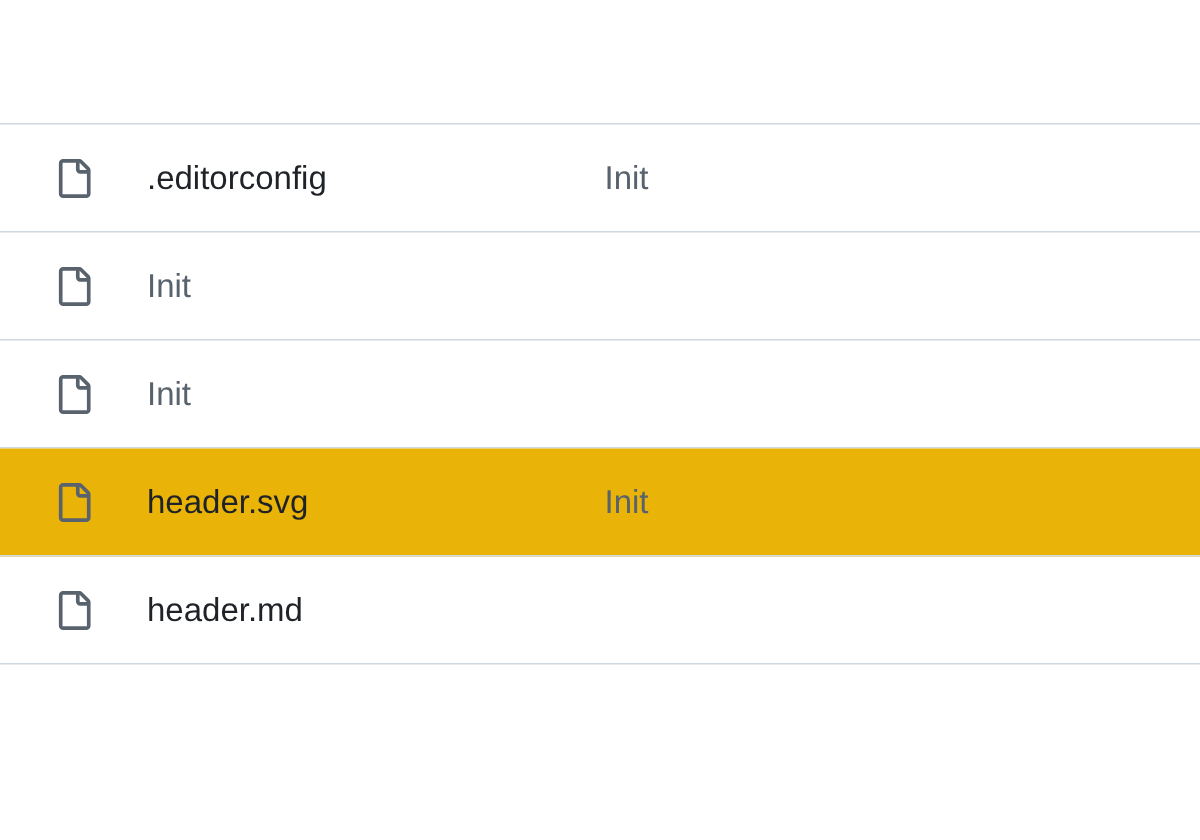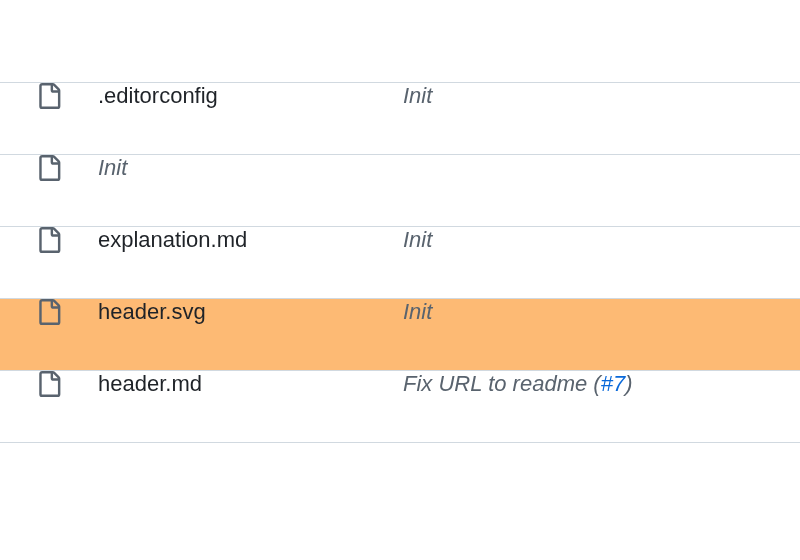--- a/index.html
+++ b/index.html
@@ -9,28 +9,28 @@
       width: 800px;
       height: 560px;
       overflow: hidden;
     }
     .file-list {
       margin-top: 82px;
       border-top: 1px solid #d1d9e0;
     }
     .file-row {
       display: flex;
-      align-items: flex-start;
+      align-items: center;
       height: 72px;
       padding: 0 8px 0 36px;
       border-bottom: 1px solid #d1d9e0;
       font-size: 22px;
     }
     .file-row.hovered {
-      background-color: #fdba74;
+      background-color: #eab308;
     }
     .file-icon-cell {
       flex: 0 0 62px;
       display: flex;
       align-items: center;
     }
     .file-icon-cell svg {
       width: 26px;
       height: 26px;
       fill: #59636e;
@@ -48,21 +48,20 @@
       flex: 1;
       color: #59636e;
       white-space: nowrap;
       overflow: hidden;
       text-overflow: ellipsis;
     }
     .commit-message-cell a {
       color: #59636e;
       text-decoration: none;
       cursor: pointer;
-      font-style: italic;
     }
     .issue-link {
       color: #0969da !important;
     }
   </style>
 </head>
 <body>
 
 <div class="file-list">
 
@@ -90,23 +89,20 @@
       <a>Init</a>
     </div>
   </div>
 
   <div class="file-row">
     <div class="file-icon-cell">
       <svg viewBox="0 0 16 16">
           <path d="M2 1.75C2 .784 2.784 0 3.75 0h6.586c.464 0 .909.184 1.237.513l2.914 2.914c.329.328.513.773.513 1.237v9.586A1.75 1.75 0 0 1 13.25 16h-9.5A1.75 1.75 0 0 1 2 14.25Zm1.75-.25a.25.25 0 0 0-.25.25v12.5c0 .138.112.25.25.25h9.5a.25.25 0 0 0 .25-.25V6h-2.75A1.75 1.75 0 0 1 9 4.25V1.5Zm6.75.062V4.25c0 .138.112.25.25.25h2.688l-.011-.013-2.914-2.914-.013-.011Z"></path>
         </svg>
     </div>
-    <div class="file-name-cell">
-      <a>explanation.md</a>
-    </div>
     <div class="commit-message-cell">
       <a>Init</a>
     </div>
   </div>
 
   <div class="file-row hovered">
     <div class="file-icon-cell">
       <svg viewBox="0 0 16 16">
           <path d="M2 1.75C2 .784 2.784 0 3.75 0h6.586c.464 0 .909.184 1.237.513l2.914 2.914c.329.328.513.773.513 1.237v9.586A1.75 1.75 0 0 1 13.25 16h-9.5A1.75 1.75 0 0 1 2 14.25Zm1.75-.25a.25.25 0 0 0-.25.25v12.5c0 .138.112.25.25.25h9.5a.25.25 0 0 0 .25-.25V6h-2.75A1.75 1.75 0 0 1 9 4.25V1.5Zm6.75.062V4.25c0 .138.112.25.25.25h2.688l-.011-.013-2.914-2.914-.013-.011Z"></path>
         </svg>
@@ -121,18 +117,15 @@
 
   <div class="file-row">
     <div class="file-icon-cell">
       <svg viewBox="0 0 16 16">
           <path d="M2 1.75C2 .784 2.784 0 3.75 0h6.586c.464 0 .909.184 1.237.513l2.914 2.914c.329.328.513.773.513 1.237v9.586A1.75 1.75 0 0 1 13.25 16h-9.5A1.75 1.75 0 0 1 2 14.25Zm1.75-.25a.25.25 0 0 0-.25.25v12.5c0 .138.112.25.25.25h9.5a.25.25 0 0 0 .25-.25V6h-2.75A1.75 1.75 0 0 1 9 4.25V1.5Zm6.75.062V4.25c0 .138.112.25.25.25h2.688l-.011-.013-2.914-2.914-.013-.011Z"></path>
         </svg>
     </div>
     <div class="file-name-cell">
       <a>header.md</a>
     </div>
-    <div class="commit-message-cell">
-      <a><span>Fix URL to readme (</span><span class="issue-link">#7</span><span>)</span></a>
-    </div>
   </div>
 
 </div>
 
 </body></html>

